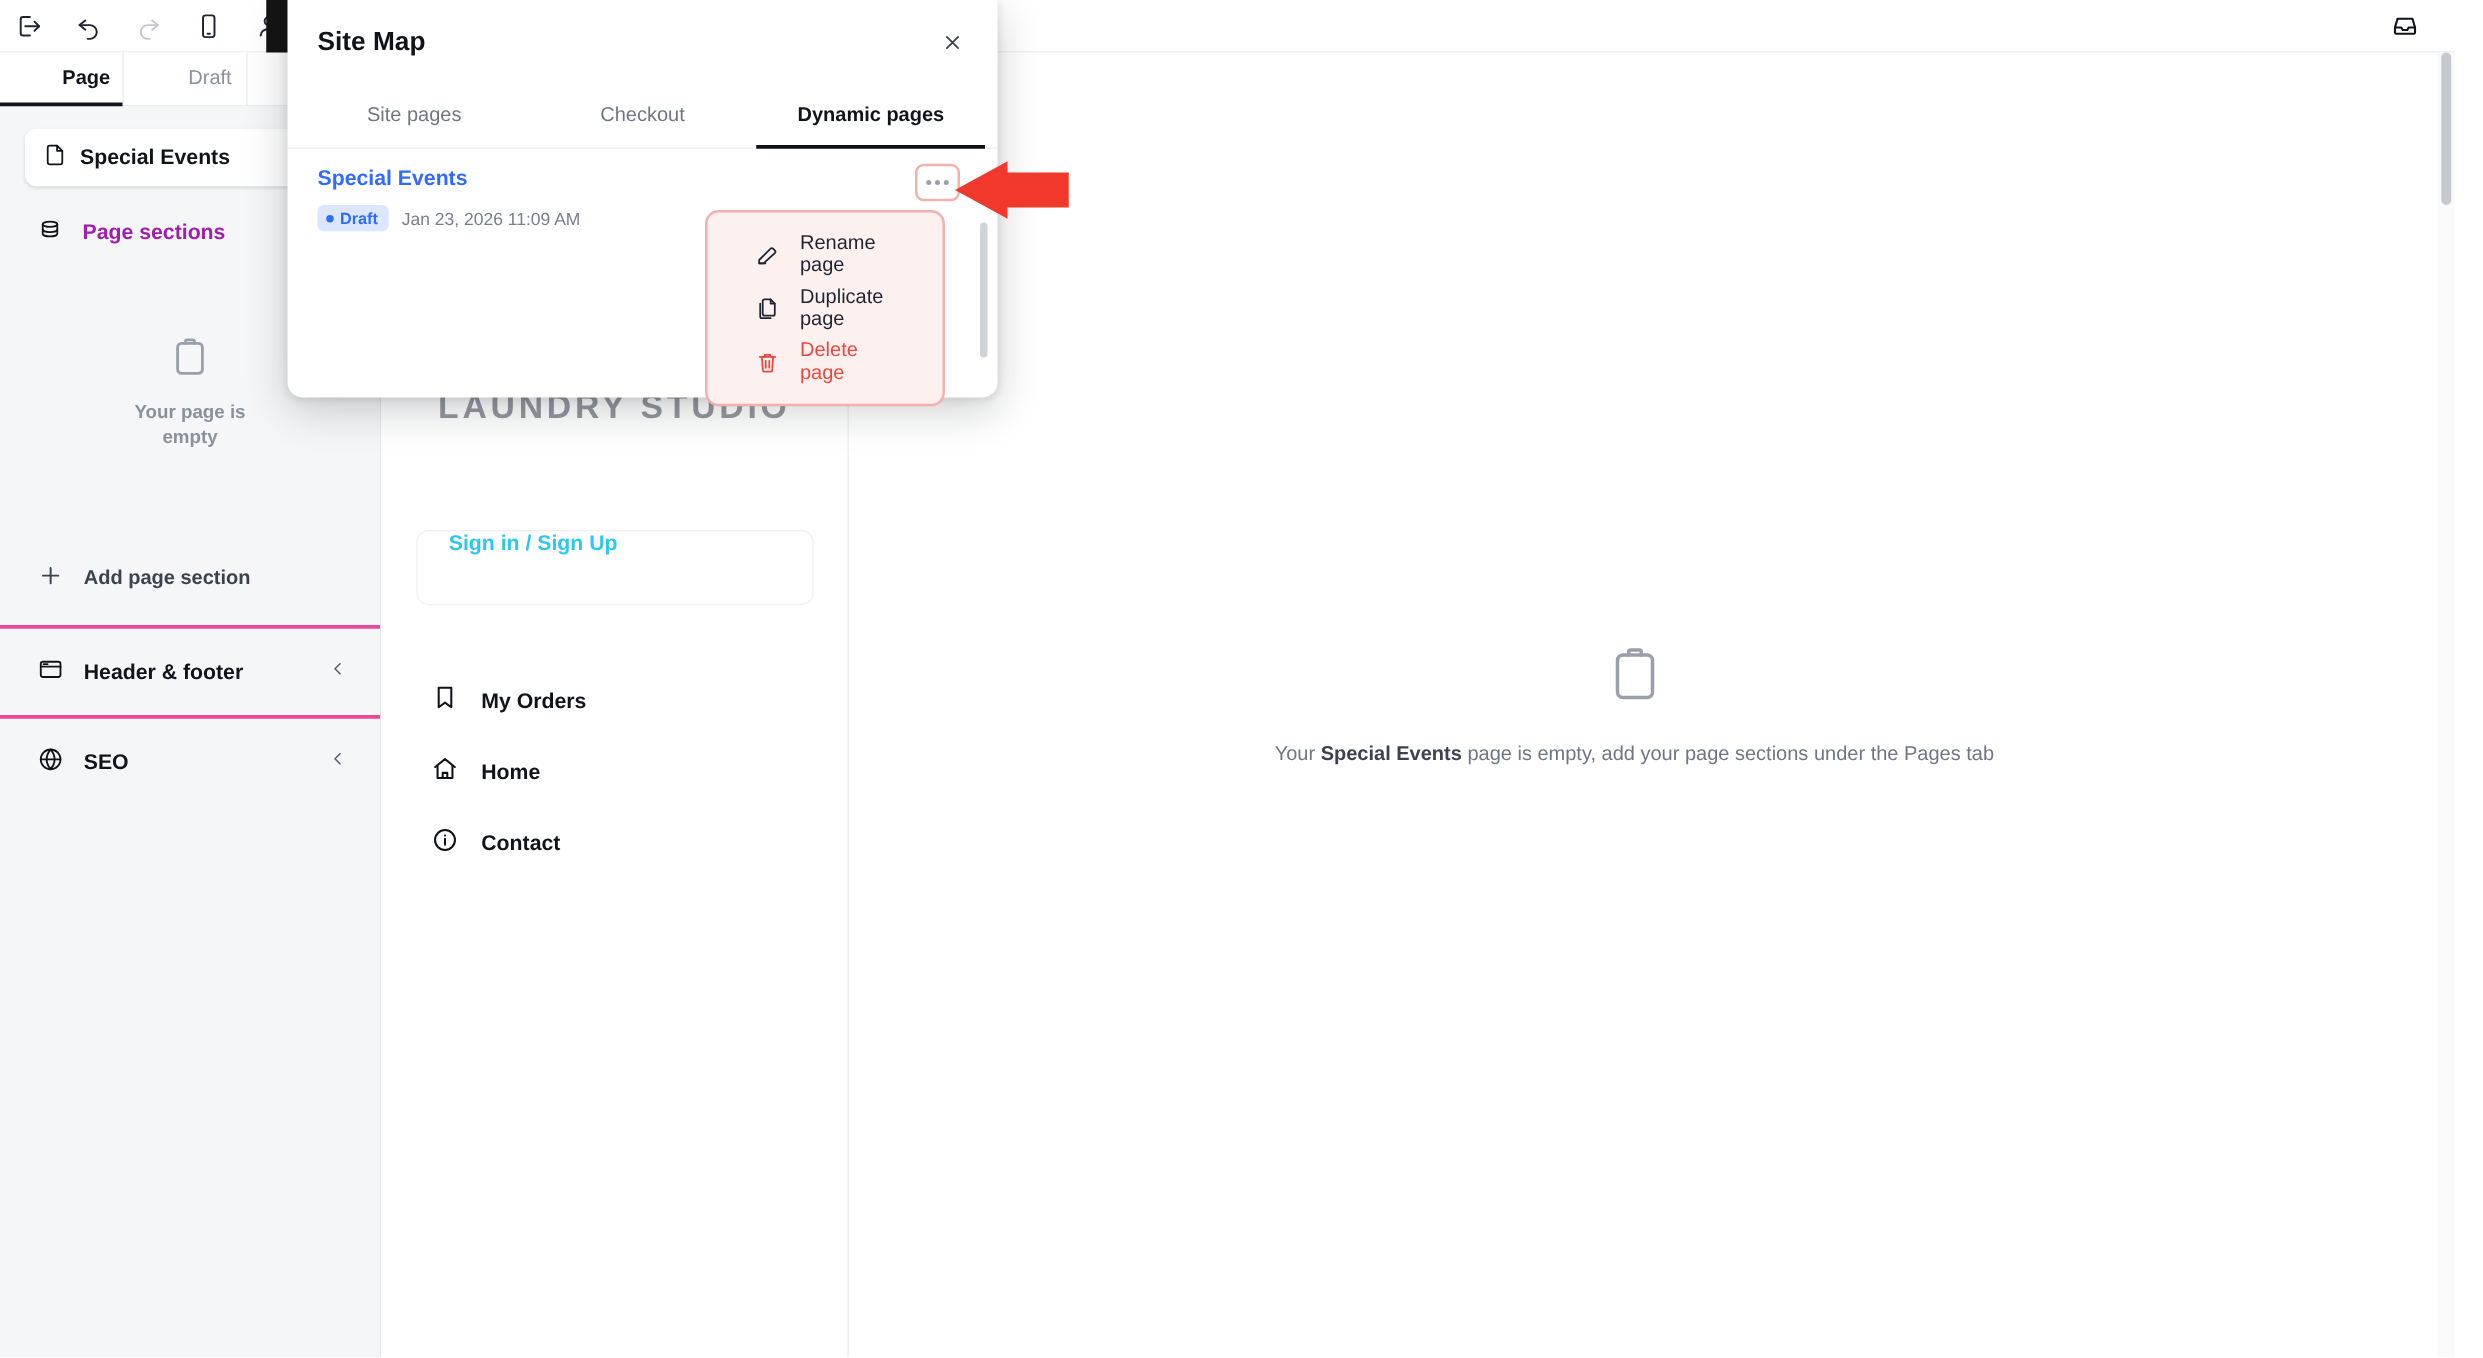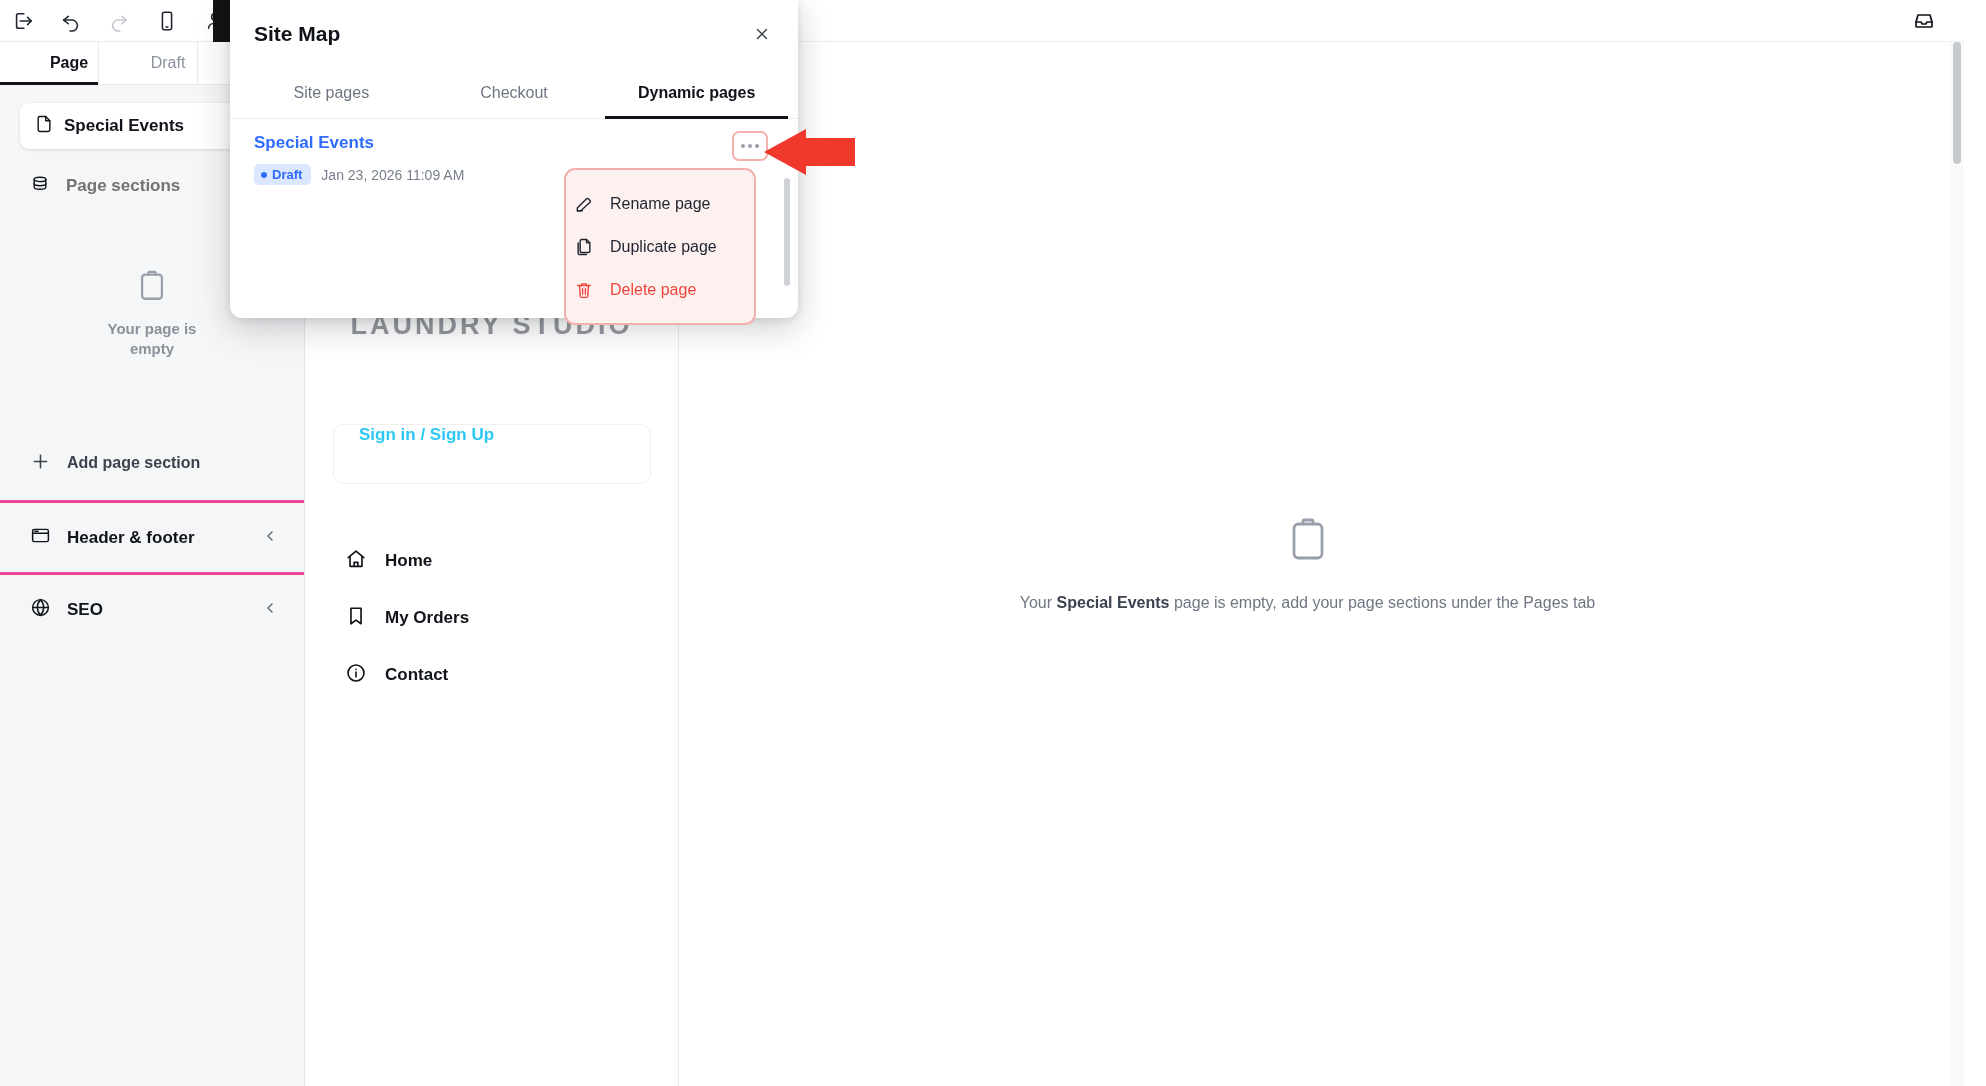--- a/index.html
+++ b/index.html
@@ -76,21 +76,21 @@
     font-size: 17px; font-weight: 700; color: #10131a;
     flex: 1;
   }
 
   .section-head {
     margin-top: 24px;
     padding: 0 30px;
     display: flex; align-items: center; gap: 16px;
     height: 26px;
   }
-  .section-head .label { font-size: 17px; font-weight: 700; color: #737373; }
+  .section-head .label { font-size: 17px; font-weight: 700; color: #a21caf; }
 
   .empty-box {
     margin-top: 70px;
     display: flex; flex-direction: column; align-items: center;
     gap: 12px;
   }
   .empty-box .txt {
     font-size: 15px; color: #8b919c; text-align: center;
     line-height: 1.35; font-weight: 600;
     width: 120px;
@@ -294,21 +294,21 @@
     width: 192px;
     background: #fdf1f0;
     border: 2px solid #f4b0ac;
     border-radius: 11px;
     padding: 12px 0;
     z-index: 40;
   }
   .ctx-item {
     height: 43px;
     display: flex; align-items: center; gap: 16px;
-    padding: 0 8px;
+    padding: 0 38px;
     font-size: 16px; color: #1f2430;
     cursor: pointer;
   }
   .ctx-item.danger, .ctx-item.danger .ic { color: #f0453c; }
   .ctx-item .ic { color: #1f2430; display: flex; }
 
   
   .arrow { position: absolute; left: 762px; top: 128px; z-index: 50; }
 
   .black-blob {
@@ -466,34 +466,34 @@
       <div class="brand-title">LAUNDRY STUDIO</div>
 
       <div class="signin-card">
         <span class="txt">Sign in / Sign Up</span>
       </div>
 
       <div class="mini-nav">
         <div class="mini-nav-item">
           <span>
             <svg width="22" height="22" viewBox="0 0 24 24" fill="none" stroke="#10131a" stroke-width="1.8" stroke-linecap="round" stroke-linejoin="round">
+              <path d="M6.5 3.5h11v17l-5.5-4-5.5 4z"></path>
+            </svg>
+          </span>
+          <span class="label">My Orders</span>
+        </div>
+        <div class="mini-nav-item">
+          <span>
+            <svg width="22" height="22" viewBox="0 0 24 24" fill="none" stroke="#10131a" stroke-width="1.8" stroke-linecap="round" stroke-linejoin="round">
               <path d="M3.5 10.5L12 3.5l8.5 7"></path>
                 <path d="M5.5 9.6V20h13V9.6"></path>
                 <path d="M10 20v-4.4h4V20"></path>
             </svg>
           </span>
           <span class="label">Home</span>
-        </div>
-        <div class="mini-nav-item">
-          <span>
-            <svg width="22" height="22" viewBox="0 0 24 24" fill="none" stroke="#10131a" stroke-width="1.8" stroke-linecap="round" stroke-linejoin="round">
-              <path d="M6.5 3.5h11v17l-5.5-4-5.5 4z"></path>
-            </svg>
-          </span>
-          <span class="label">My Orders</span>
         </div>
         <div class="mini-nav-item">
           <span>
             <svg width="22" height="22" viewBox="0 0 24 24" fill="none" stroke="#10131a" stroke-width="1.8" stroke-linecap="round" stroke-linejoin="round">
               <circle cx="12" cy="12" r="8.7"></circle>
                 <path d="M12 11v5.2"></path>
                 <circle cx="12" cy="8.1" r="0.9" fill="#10131a" stroke="none"></circle>
             </svg>
           </span>
           <span class="label">Contact</span>

